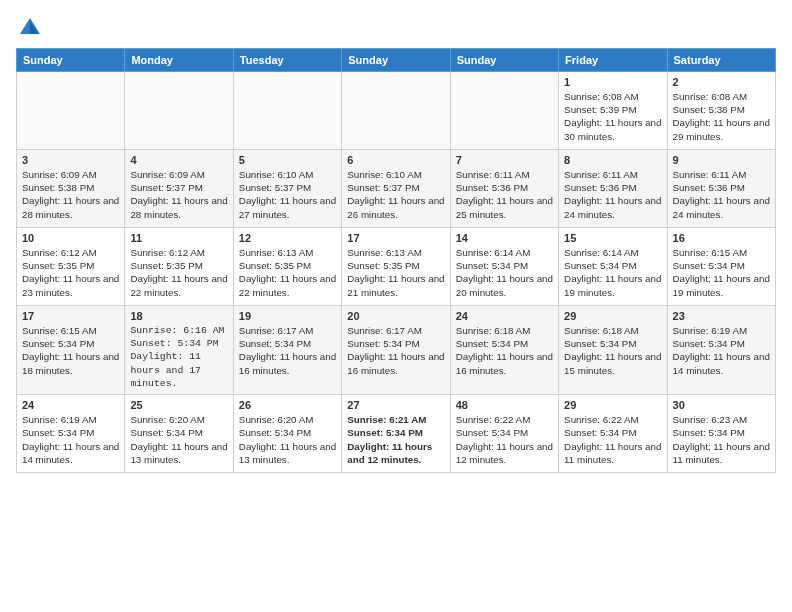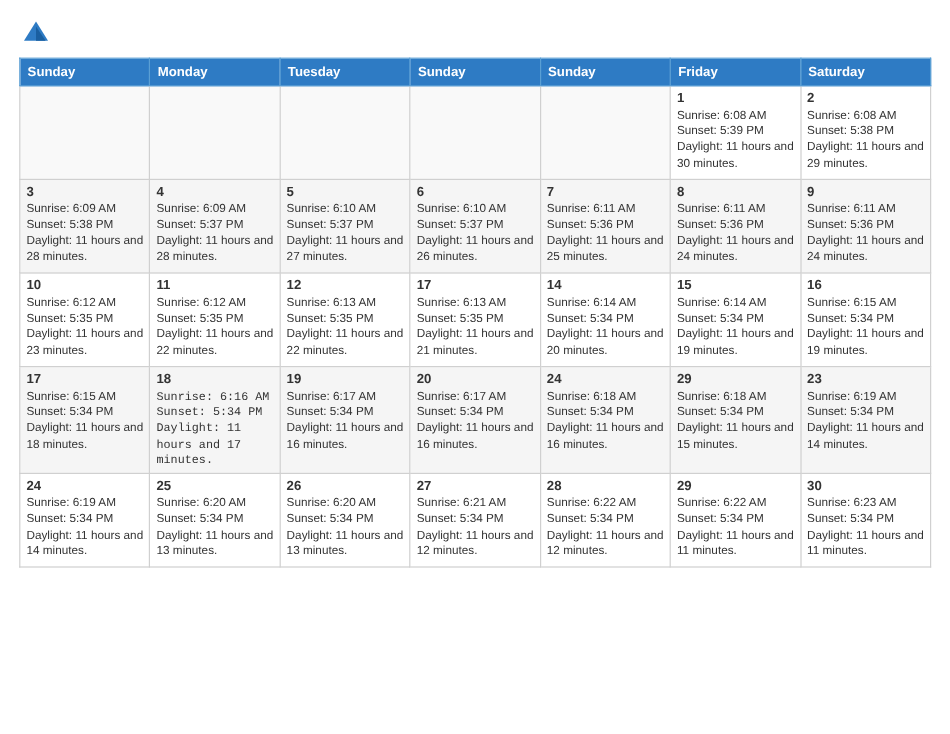--- a/index.html
+++ b/index.html
@@ -289,26 +289,26 @@
 Daylight: 11 hours and 13 minutes.</div>
           </td>
           <td>
             <span class="day-num">26</span>
             <div class="day-info" style="white-space: pre-line;">Sunrise: 6:20 AM
 Sunset: 5:34 PM
 Daylight: 11 hours and 13 minutes.</div>
           </td>
           <td>
             <span class="day-num">27</span>
-            <div class="day-info" style="white-space: pre-line;">Sunrise: 6:21 AM
+            <div class="day-info" style="white-space: pre-line; font-weight: bold;">Sunrise: 6:21 AM
 Sunset: 5:34 PM
 Daylight: 11 hours and 12 minutes.</div>
           </td>
           <td>
-            <span class="day-num">28</span>
+            <span class="day-num">48</span>
             <div class="day-info" style="white-space: pre-line;">Sunrise: 6:22 AM
 Sunset: 5:34 PM
 Daylight: 11 hours and 12 minutes.</div>
           </td>
           <td>
             <span class="day-num">29</span>
             <div class="day-info" style="white-space: pre-line;">Sunrise: 6:22 AM
 Sunset: 5:34 PM
 Daylight: 11 hours and 11 minutes.</div>
           </td>

